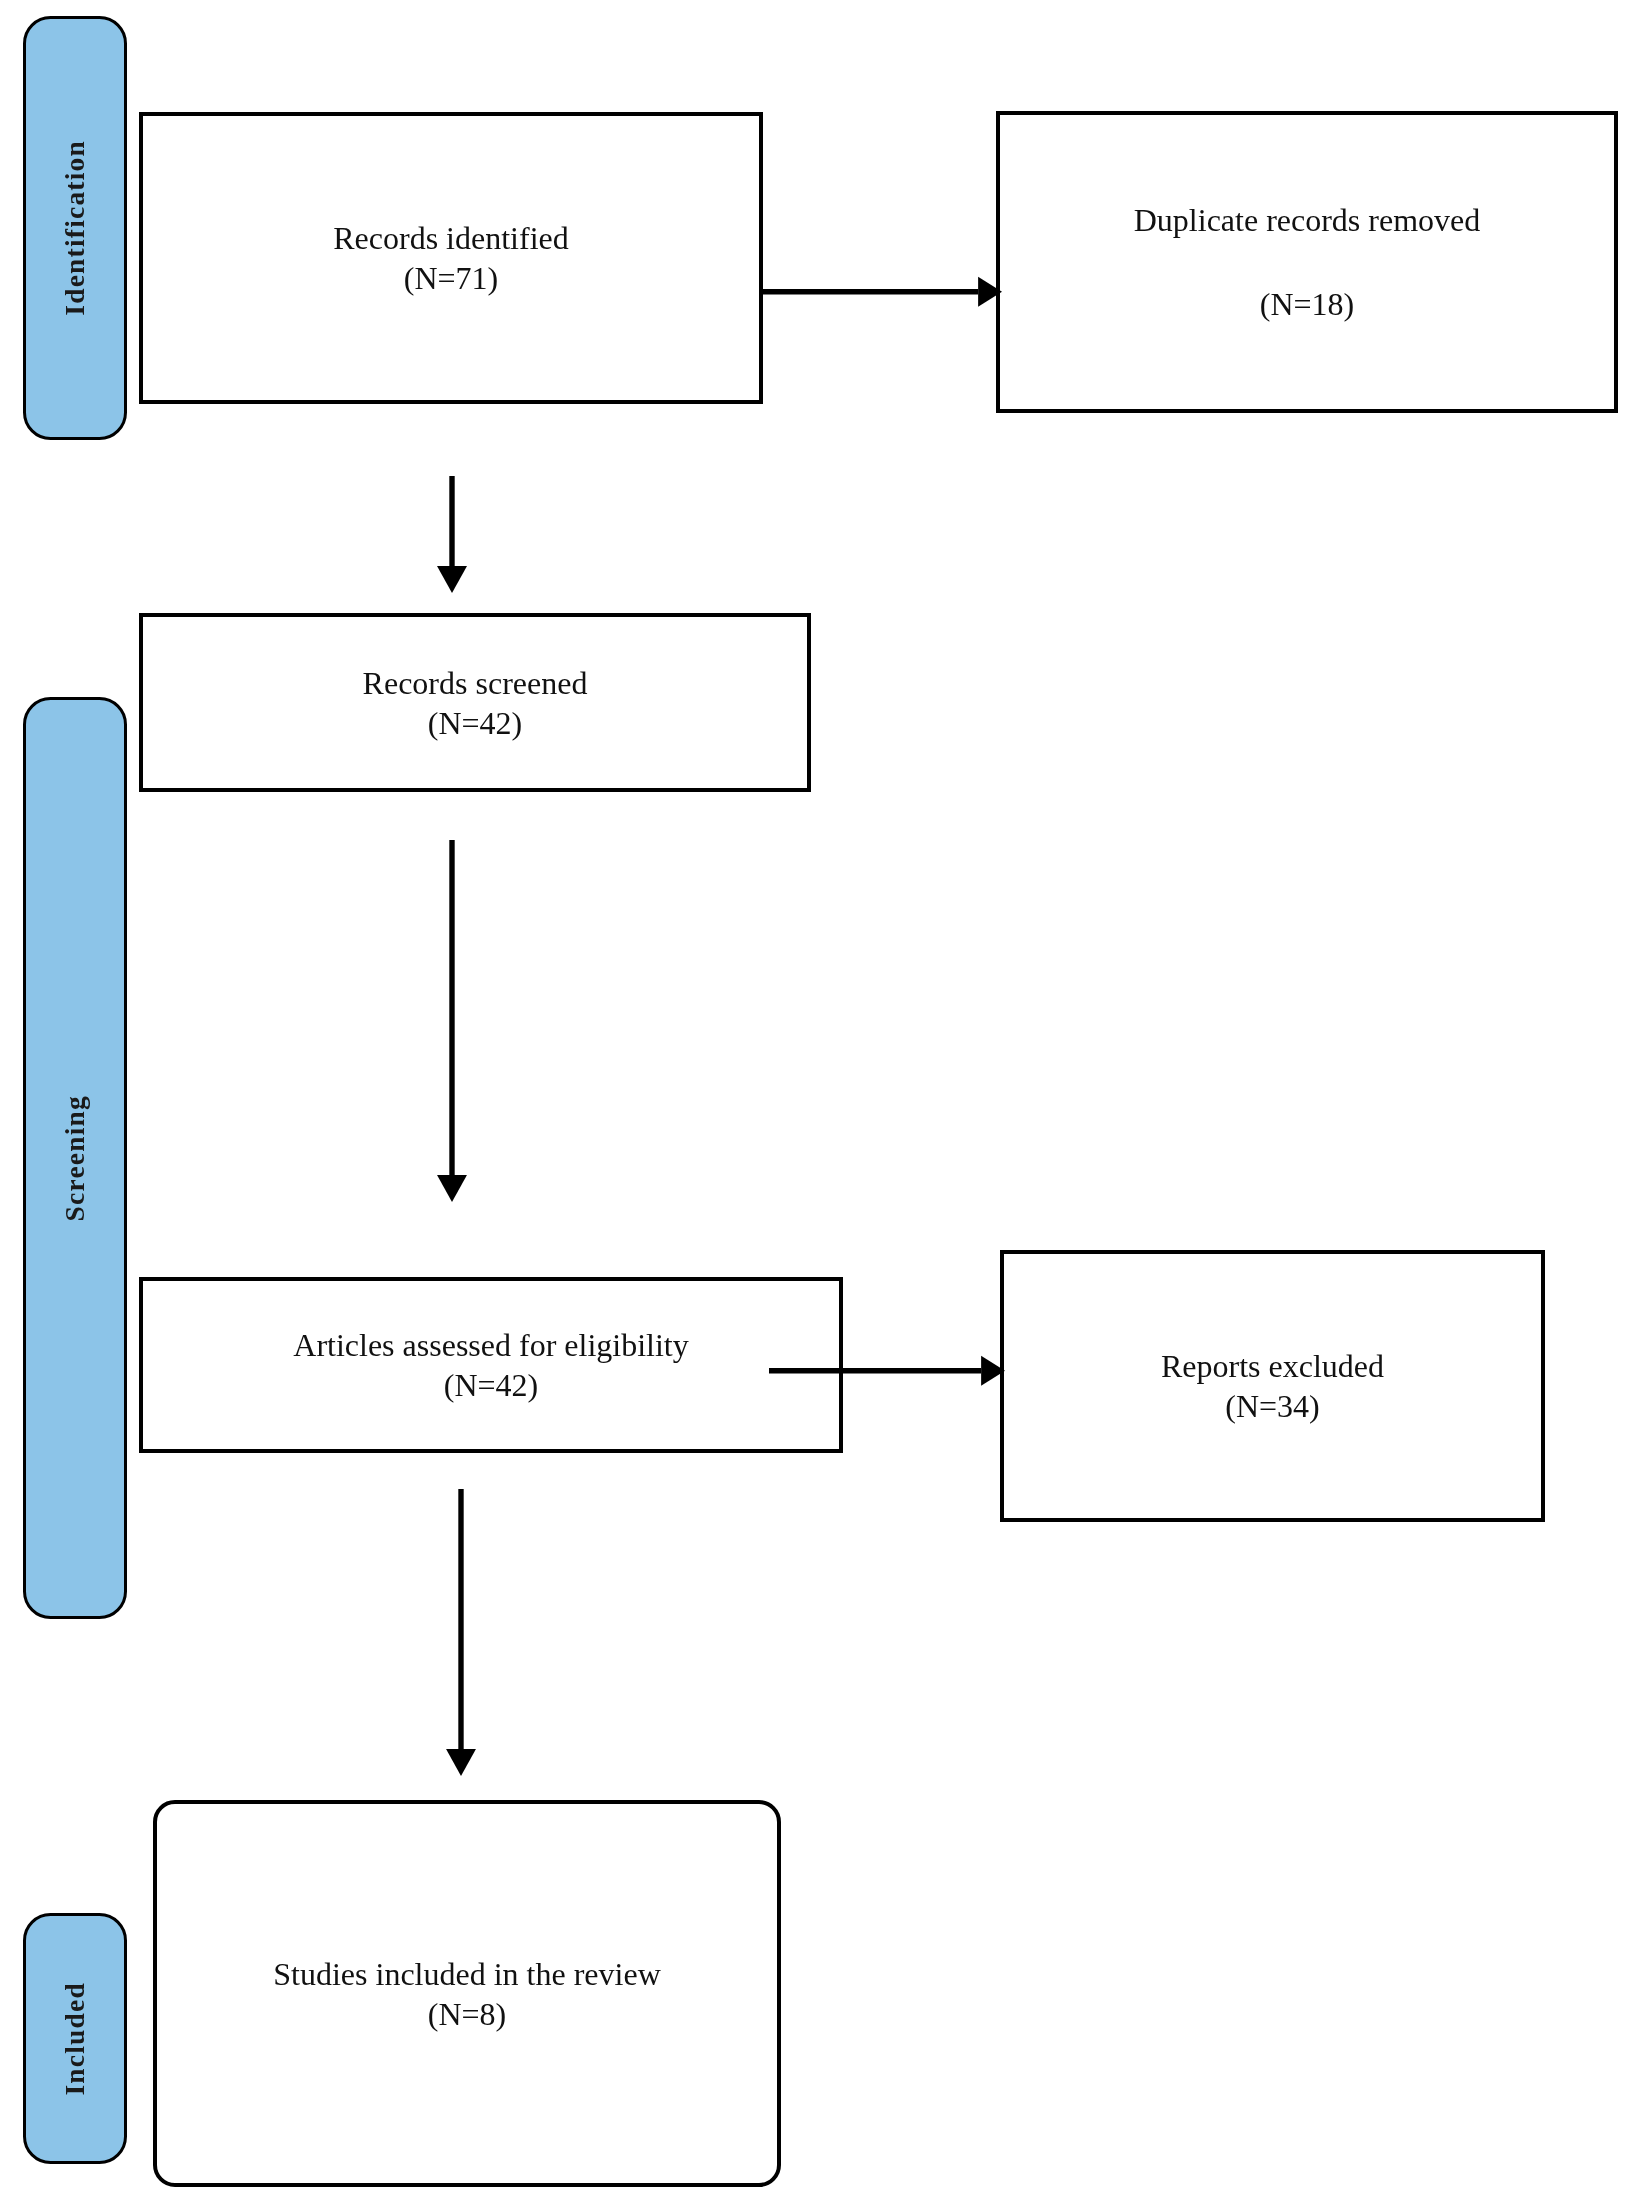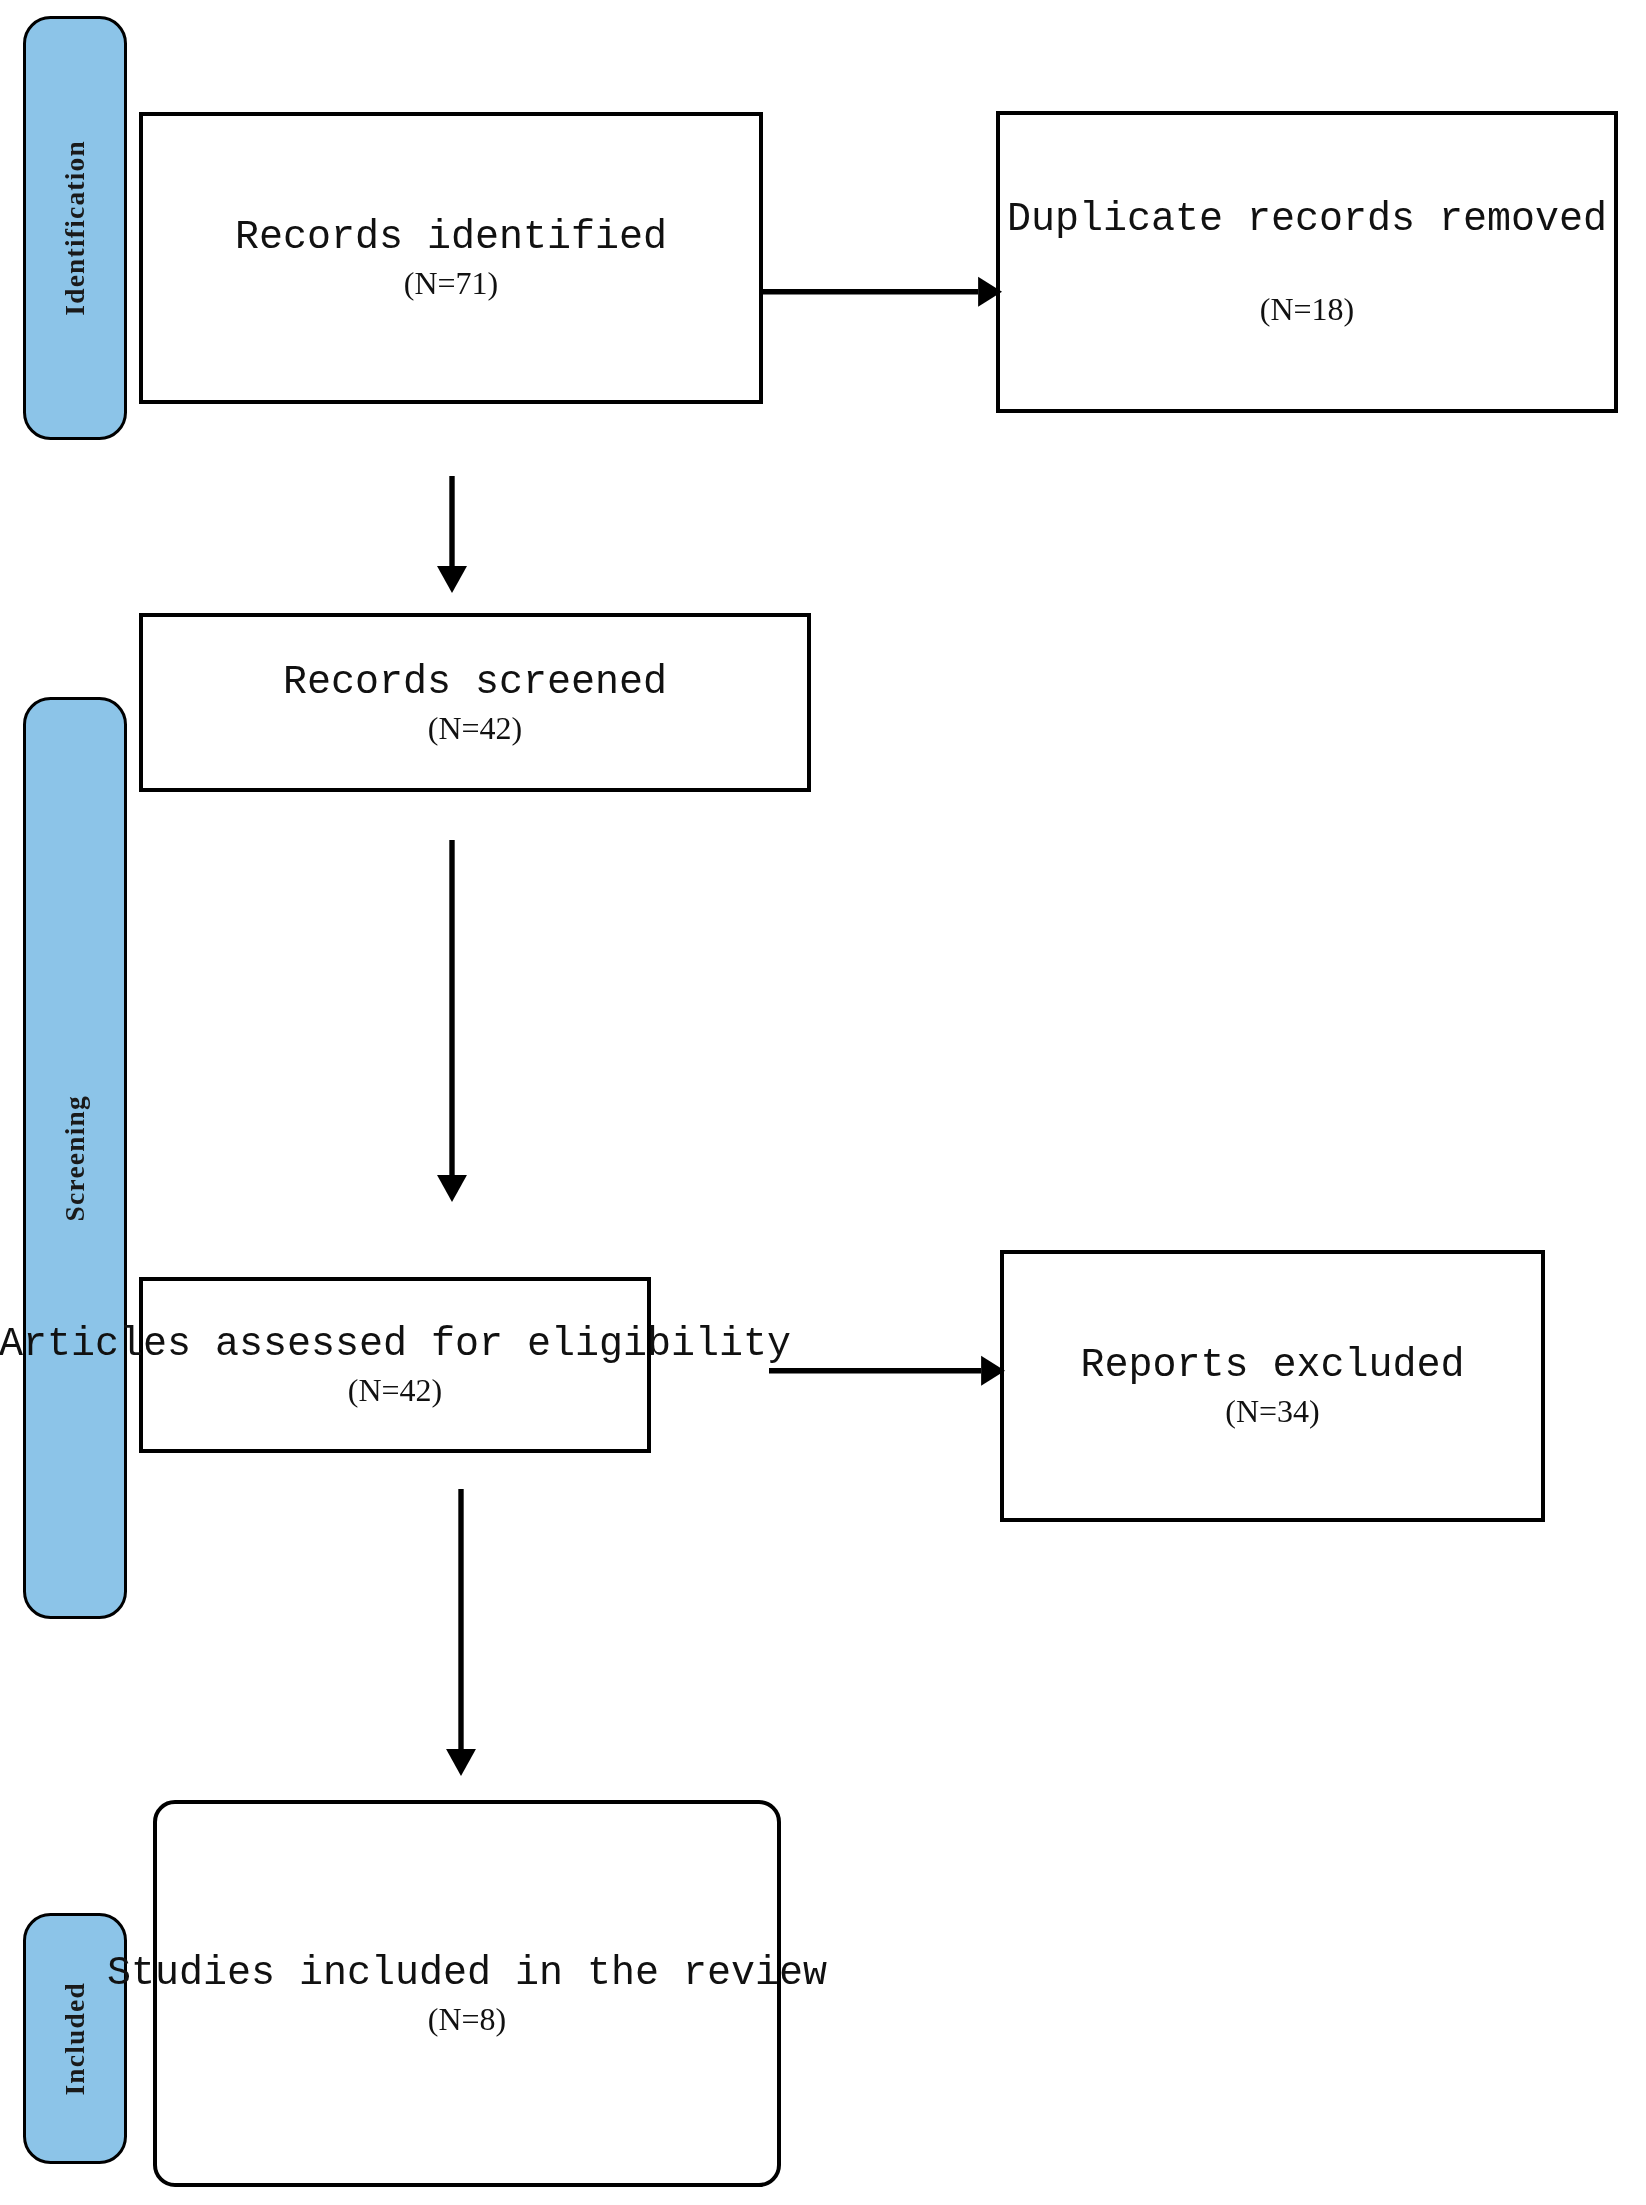--- a/index.html
+++ b/index.html
@@ -49,22 +49,22 @@
     border: 4.2px solid #000000;
     box-sizing: border-box;
     display: flex;
     flex-direction: column;
     align-items: center;
     justify-content: center;
     text-align: center;
     padding: 0 14.4px;
   }
   .node-line {
-    font-family: Liberation Mono, monospace;
-    font-size: 40px;
+    font-family: Liberation Serif, serif;
+    font-size: 32px;
     line-height: 1.25;
     color: #111111;
     white-space: nowrap;
   }
   .node-count {
     font-family: "Liberation Serif", "DejaVu Serif", serif;
     font-size: 32px;
     line-height: 1.25;
     color: #111111;
     white-space: nowrap;
@@ -104,21 +104,21 @@
   <div class="node-box" style="left:996px; top:111px; width:622px; height:302px;gap:44px;">
     <span class="node-line">Duplicate records removed</span>
     <span class="node-count">(N=18)</span>
   </div>
 
   <div class="node-box" style="left:139px; top:613px; width:672px; height:179px;">
     <span class="node-line">Records screened</span>
     <span class="node-count">(N=42)</span>
   </div>
 
-  <div class="node-box" style="left:139px; top:1277px; width:512px; height:176px;">
+  <div class="node-box" style="left:139px; top:1277px; width:704px; height:176px;">
     <span class="node-line">Articles assessed for eligibility</span>
     <span class="node-count">(N=42)</span>
   </div>
 
   <div class="node-box" style="left:1000px; top:1250px; width:545px; height:272px;">
     <span class="node-line">Reports excluded</span>
     <span class="node-count">(N=34)</span>
   </div>
 
   <div class="node-box" style="left:153px; top:1800px; width:628px; height:387px;border-radius:22px;">

